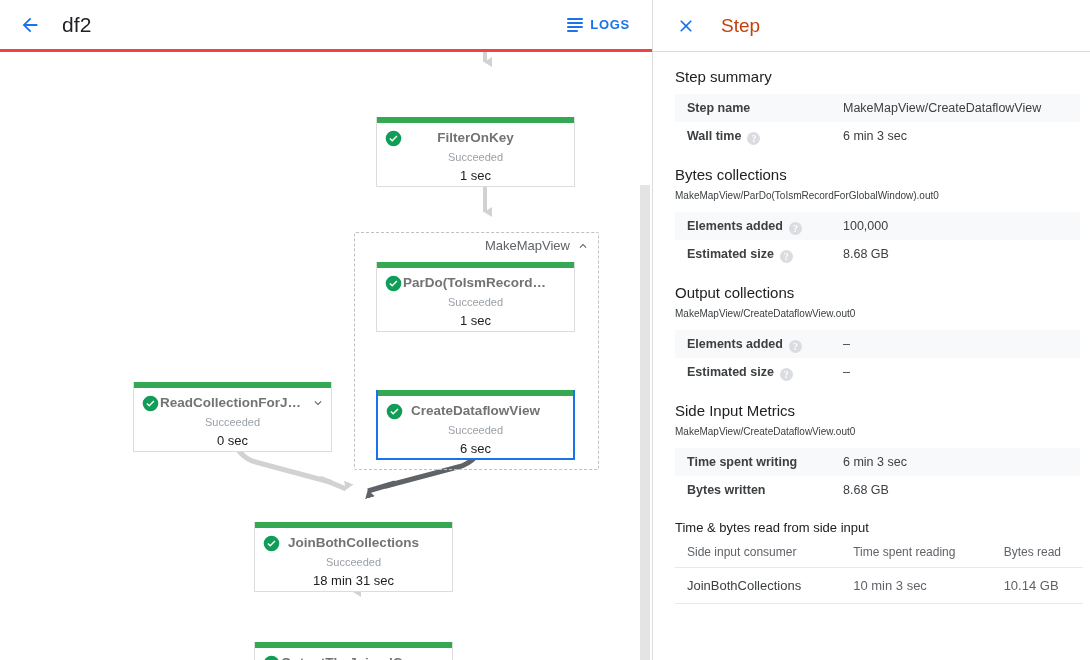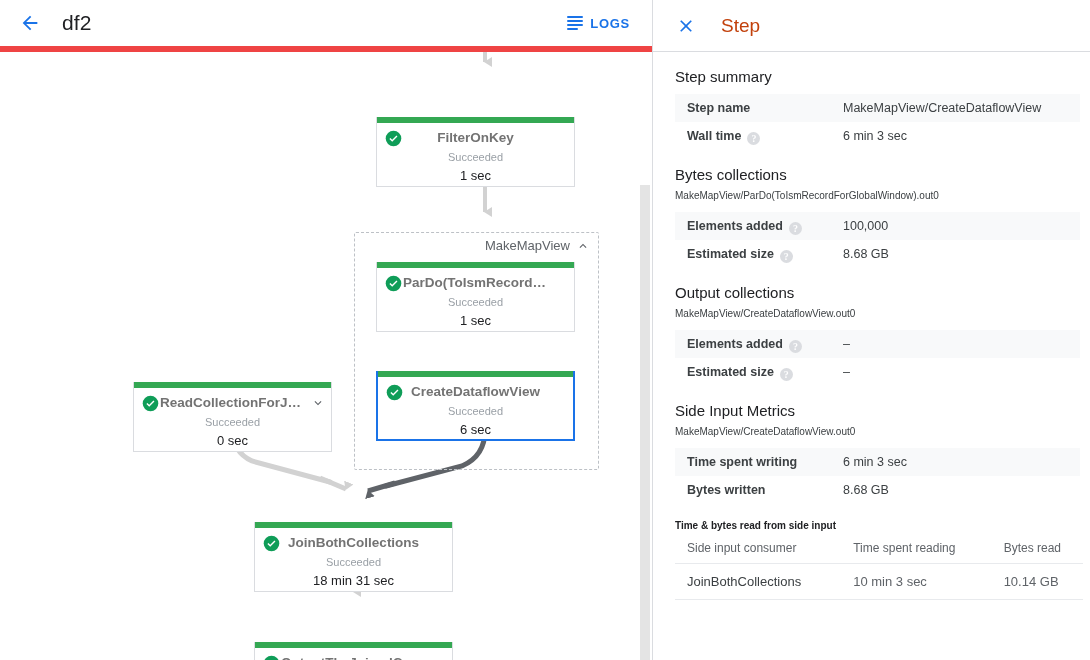--- a/index.html
+++ b/index.html
@@ -18,21 +18,21 @@
   .left-pane {
     position: relative;
     width: 653px; height: 660px;
     border-right: 1px solid #dadce0;
     background: #fff;
     overflow: hidden;
   }
   .topbar {
     position: relative;
     height: 52px;
-    border-bottom: 6px solid #ef4444;
+    border-bottom: 3px solid #ef4444;
     display: flex; align-items: center;
     padding: 0 14px 0 10px;
   }
   .back-btn {
     width: 40px; height: 40px;
     display: flex; align-items: center; justify-content: center;
     border-radius: 50%; cursor: pointer;
   }
   .back-btn svg { display:block; }
   .job-title {
@@ -212,22 +212,22 @@
     background: #dadce0;
     color: #ffffff;
     font-size: 10px;
     font-weight: bold;
     line-height: 13px;
     text-align: center;
     cursor: pointer;
     font-family: "Liberation Serif", serif;
   }
   .sub-head {
-    font-size: 10px;
-    font-weight: bold;
+    font-size: 13px;
+    font-weight: normal;
     color: #202124;
     margin: 4px 0 0 0;
   }
   .si-table {
     width: 408px;
     border-collapse: collapse;
     margin-top: 2px;
   }
   .si-table th {
     font-size: 12px;
@@ -329,21 +329,21 @@
           <svg class="node-check" viewBox="0 0 24 24">
             <circle cx="12" cy="12" r="11" fill="#0f9d58"></circle>
             <path fill="#fff" d="M10.2 16.6l-4-4 1.4-1.4 2.6 2.6 6-6 1.4 1.4z"></path>
           </svg>
           <div class="node-title">ParDo(ToIsmRecordFor…</div>
           <div class="node-status">Succeeded</div>
           <div class="node-time">1 sec</div>
         </div>
       </div>
 
-      <div class="node selected" style="left:376px; top:319px; width:199px; height:70px;">
+      <div class="node selected" style="left:376px; top:338px; width:199px; height:70px;">
         <div class="node-bar"></div>
         <div class="node-body">
           <svg class="node-check" viewBox="0 0 24 24">
             <circle cx="12" cy="12" r="11" fill="#0f9d58"></circle>
             <path fill="#fff" d="M10.2 16.6l-4-4 1.4-1.4 2.6 2.6 6-6 1.4 1.4z"></path>
           </svg>
           <div class="node-title">CreateDataflowView</div>
           <div class="node-status">Succeeded</div>
           <div class="node-time">6 sec</div>
         </div>

